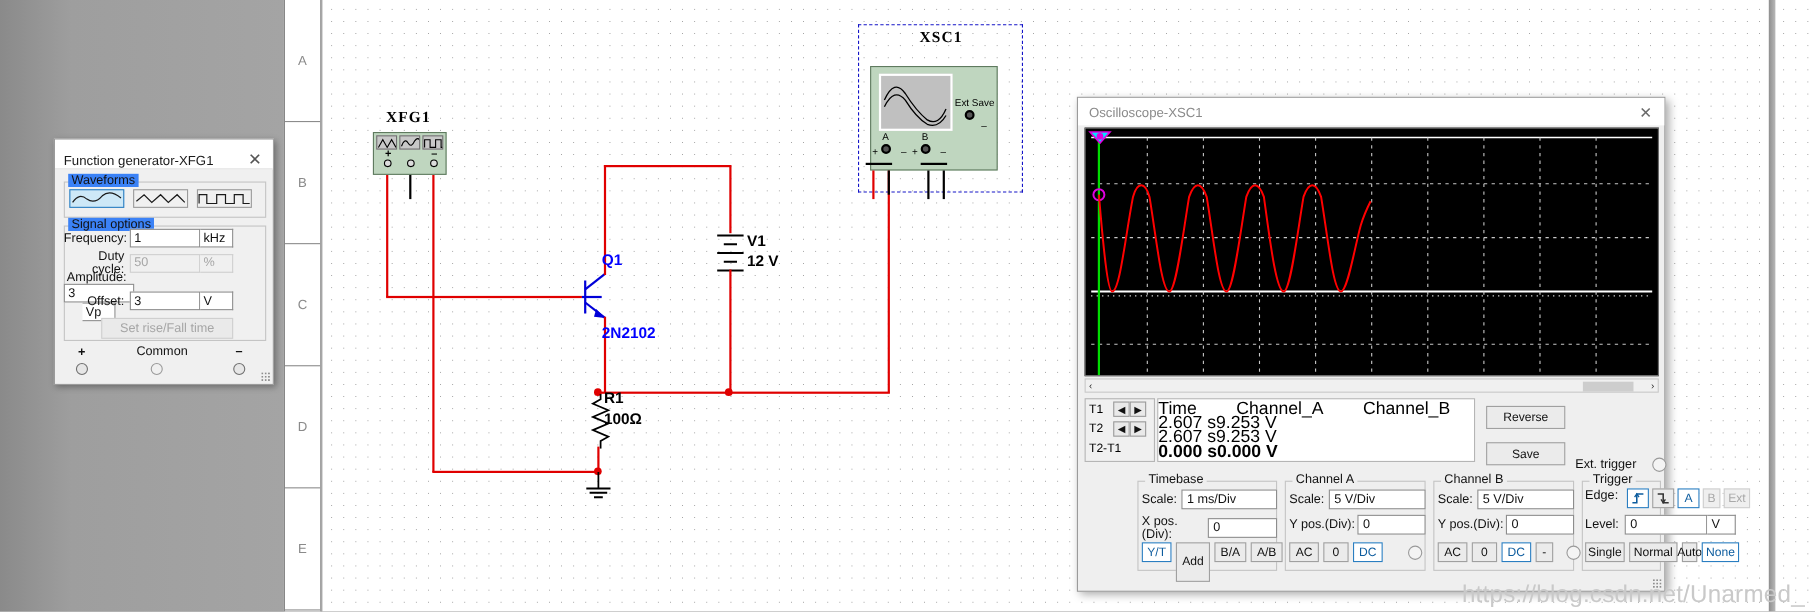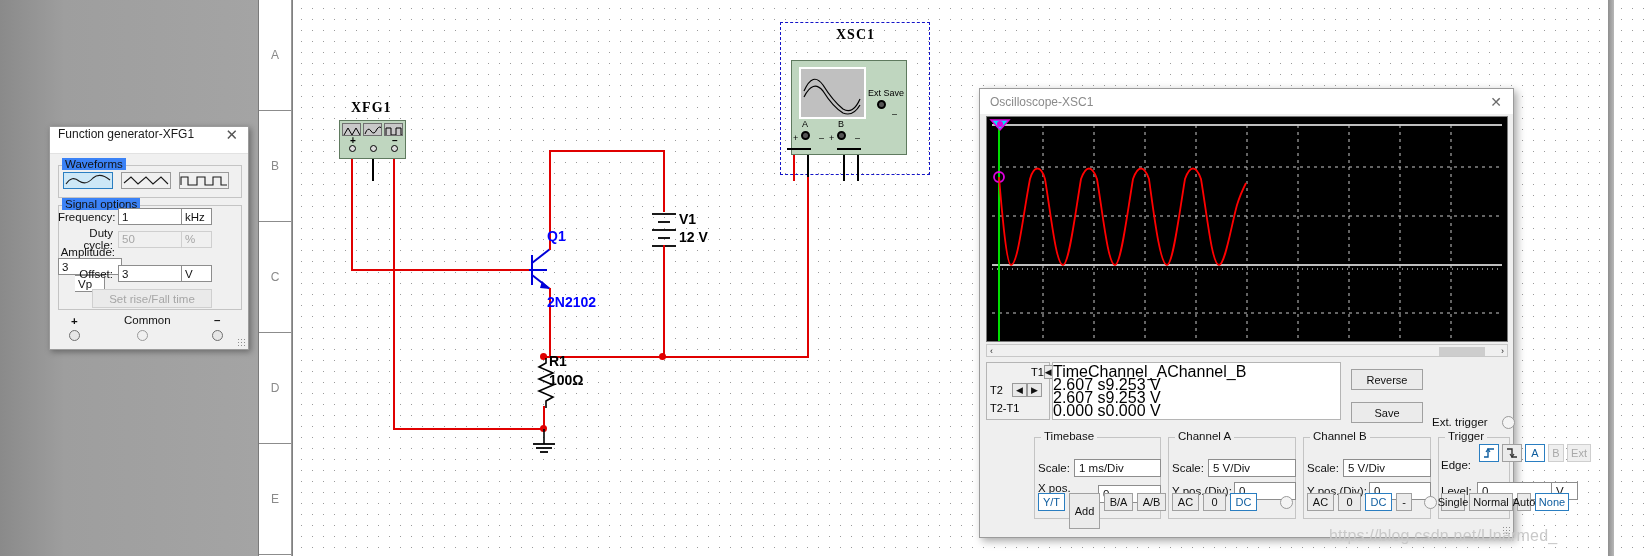--- a/index.html
+++ b/index.html
@@ -96,21 +96,21 @@
   .xsc-sym .plab{ position:absolute; font-size:9px; color:#000; }
   .xsc-sym .psign{ position:absolute; font-size:9px; color:#000; }
 
   
   #fgen{
     position:absolute; left:49px; top:126px; width:200px; height:224px;
     background:#f0f0f0; border:1px solid #9b9b9b;
     box-shadow:2px 2px 6px rgba(0,0,0,.35);
   }
   #fgen .titlebar{
-    height:27px; background:#ffffff; display:flex; align-items:flex-start;
+    height:27px; background:#ffffff; display:flex; align-items:flex-end;
     padding:0 6px 0 8px; border-bottom:1px solid #e2e2e2;
   }
   #fgen .titlebar .t{ font-size:12px; color:#1a1a1a; flex:1; }
   #fgen .titlebar .x{ font-size:15px; color:#555; cursor:pointer; padding:0 4px; line-height:1; }
   .gbox{ position:absolute; border:1px solid #c4c4c4; }
   .glabel{ position:absolute; background:#3b82f6; padding:0 3px; font-size:11.5px; color:#111; }
   .fg-row{ position:absolute; display:flex; align-items:center; }
   .fg-row .cap{ width:60px; text-align:right; font-size:11.5px; color:#111; padding-right:5px; }
   .fg-in{ width:64px; height:17px; border:1px solid #8d8d8d; background:#fff; font-size:11.5px; padding:0 3px; color:#111;
           display:flex; align-items:center; }
@@ -152,27 +152,27 @@
   .arrbtn{ width:15px; height:14px; border:1px solid #9a9a9a; background:#e9e9e9; font-size:9px;
      display:flex; align-items:center; justify-content:center; color:#111;}
 
   .sbtn{ border:1px solid #a0a0a0; background:#ebebeb; font-size:11px; color:#111;
      display:flex; align-items:center; justify-content:center; }
   .sbtn.on{ border:1px solid #2a7ec1; background:#ffffff; color:#0d5c9e;}
   .sbtn.dis{ color:#a9a9a9; border:1px solid #cfcfcf; background:#efefef;}
 
   .panel{ position:absolute; border:1px solid #c4c4c4; }
   .panel-title{ position:absolute; background:#efefef; padding:0 3px; font-size:11.5px; color:#111;}
-  .p-row{ position:absolute; display:flex; align-items:center; font-size:11.5px; color:#111;margin-top:14px;}
+  .p-row{ position:absolute; display:flex; align-items:center; font-size:11.5px; color:#111;}
   .p-in{ height:18px; border:1px solid #8d8d8d; background:#fff; font-size:11.5px; padding:0 4px; color:#111;
       display:flex; align-items:center;}
   .radio{ width:13px; height:13px; border-radius:50%; border:1px solid #9a9a9a; background:#f4f4f4;}
 
   .watermark{
-    position:absolute; left:1329px; top:527px; font-size:16px; color:#c9c9c9;
+    position:absolute; left:1329px; top:527px; font-size:22px; color:#c9c9c9;
     font-family:"Liberation Sans", sans-serif; white-space:nowrap; letter-spacing:.2px;
   }
 </style>
 </head>
 <body>
 
 <div id="workspace">
 
   <div class="canvas-sheet"></div>
   <div class="sheet-right-edge"></div>
@@ -420,52 +420,52 @@
       </svg>
     </div>
 
     <div class="scroll-row">
       <span>‹</span>
       <span>›</span>
       <div class="scroll-thumb"></div>
     </div>
 
     <div style="position:absolute; left:6px; top:273px; width:64px; height:58px; border:1px solid #b5b5b5; background:#f0f0f0;">
-      <div style="display:flex; align-items:center; height:18px; padding-left:3px;margin-left:41px;">
+      <div style="display:flex; align-items:center; height:18px; padding-left:3px;">
         <span style="font-size:11px; width:22px;">T1</span>
         <span class="arrbtn">◀</span>
         <span class="arrbtn">▶</span>
       </div>
       <div style="display:flex; align-items:center; height:18px; padding-left:3px;">
         <span style="font-size:11px; width:22px;">T2</span>
         <span class="arrbtn">◀</span>
         <span class="arrbtn">▶</span>
       </div>
       <div style="display:flex; align-items:center; height:18px; padding-left:3px;">
         <span style="font-size:11px;">T2-T1</span>
       </div>
     </div>
 
     <div style="position:absolute; left:72px; top:273px; width:289px; height:58px; border:1px solid #b5b5b5; background:#ffffff; padding-top:2px;">
-      <div class="hdr" style="display:flex; height:13px; align-items:center;">
+      <div class="hdr" style="display:flex; height:13px; align-items:center;gap:36px;">
         <span class="c1">Time</span>
         <span class="c2">Channel_A</span>
         <span class="c3">Channel_B</span>
       </div>
       <div class="rr" style="display:flex; height:13px; align-items:center;">
         <span class="c1">2.607 s</span>
         <span class="c2">9.253 V</span>
         <span class="c3"></span>
       </div>
       <div class="rr" style="display:flex; height:13px; align-items:center;">
         <span class="c1">2.607 s</span>
         <span class="c2">9.253 V</span>
         <span class="c3"></span>
       </div>
-      <div class="rr" style="display:flex; height:13px; align-items:center;">
+      <div class="rr" style="display:flex; height:13px; align-items:center;font-weight:bold;">
         <span class="c1">0.000 s</span>
         <span class="c2">0.000 V</span>
         <span class="c3"></span>
       </div>
     </div>
 
     <div class="sbtn" style="position:absolute; left:371px; top:280px; width:72px; height:21px;">Reverse</div>
     <div class="sbtn" style="position:absolute; left:371px; top:313px; width:72px; height:21px;">Save</div>
     <div style="position:absolute; left:452px; top:327px; font-size:11.5px; color:#111;">Ext. trigger</div>
     <div class="radio" style="position:absolute; left:522px; top:327px;"></div>
@@ -543,21 +543,21 @@
       <span class="sbtn on" style="width:20px; height:18px;">A</span>
       <span class="sbtn dis" style="width:16px; height:18px;">B</span>
       <span class="sbtn dis" style="width:24px; height:18px;">Ext</span>
     </div>
     <div class="p-row" style="left:461px; top:379px;">
       <span style="width:36px;">Level:</span>
       <span class="p-in" style="width:75px;">0</span>
       <span class="p-in" style="width:26px; border-left:none;">V</span>
     </div>
     <div style="position:absolute; left:461px; top:404px; display:flex; gap:4px;">
-      <span class="sbtn" style="width:24px; height:18px;">Single</span>
+      <span class="sbtn" style="width:36px; height:18px;">Single</span>
       <span class="sbtn" style="width:44px; height:18px;">Normal</span>
       <span class="sbtn" style="width:14px; height:18px;">Auto</span>
       <span class="sbtn on" style="width:34px; height:18px;">None</span>
     </div>
     <div class="grip"></div>
   </div>
 
   <div class="watermark">https://blog.csdn.net/Unarmed_</div>
 </div>
 

